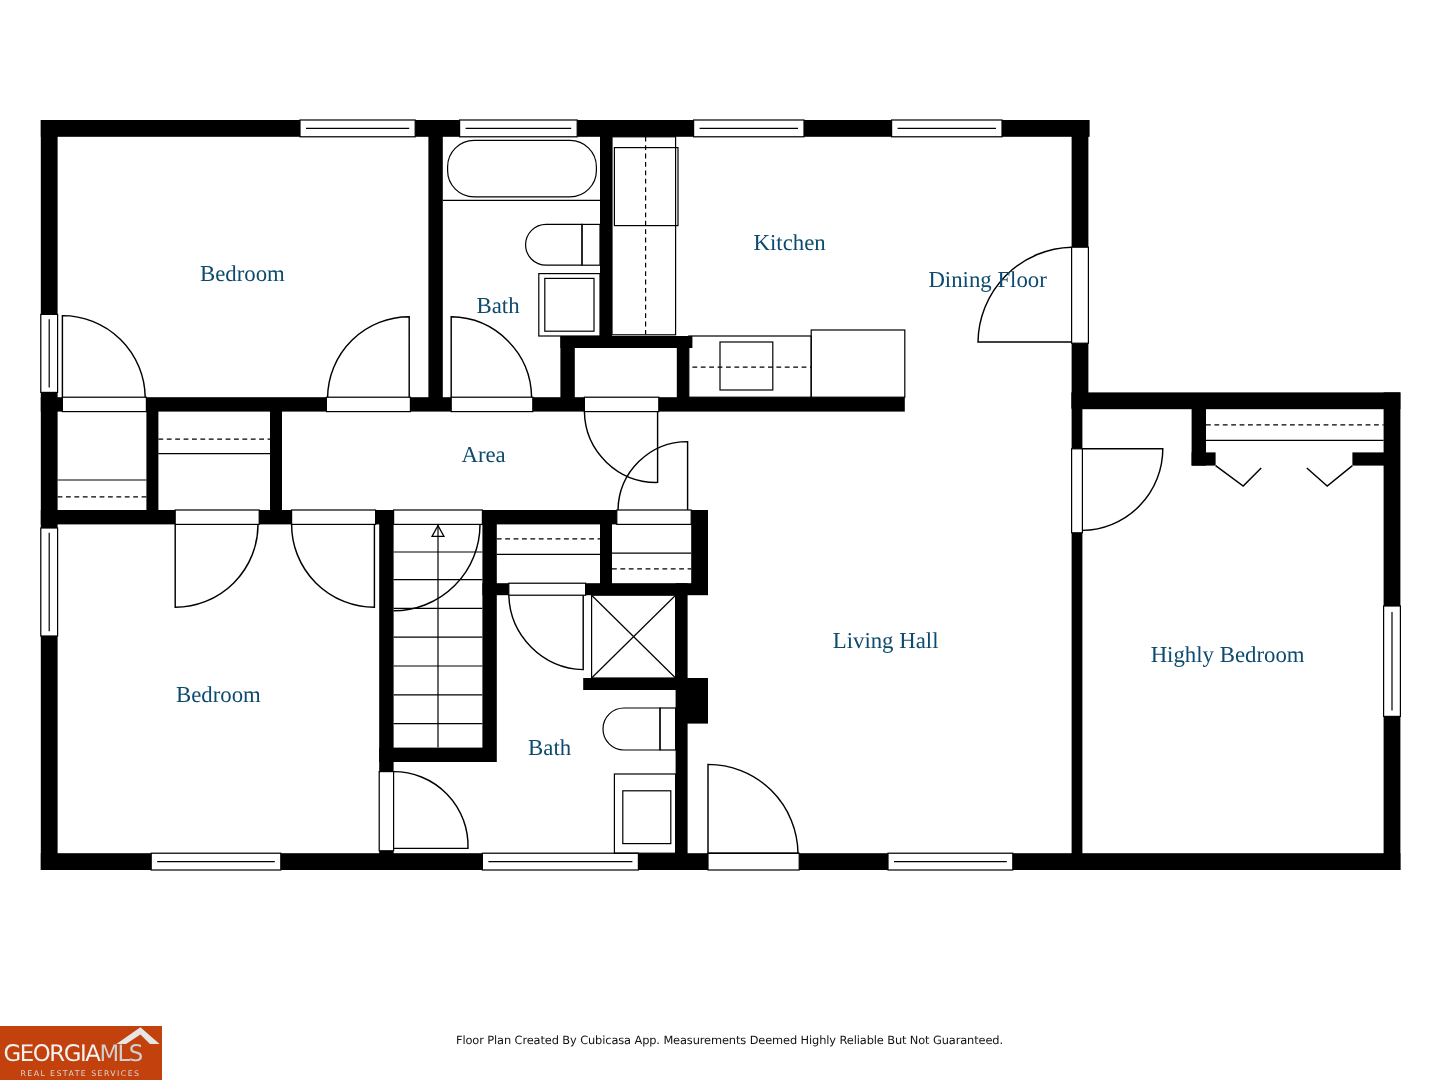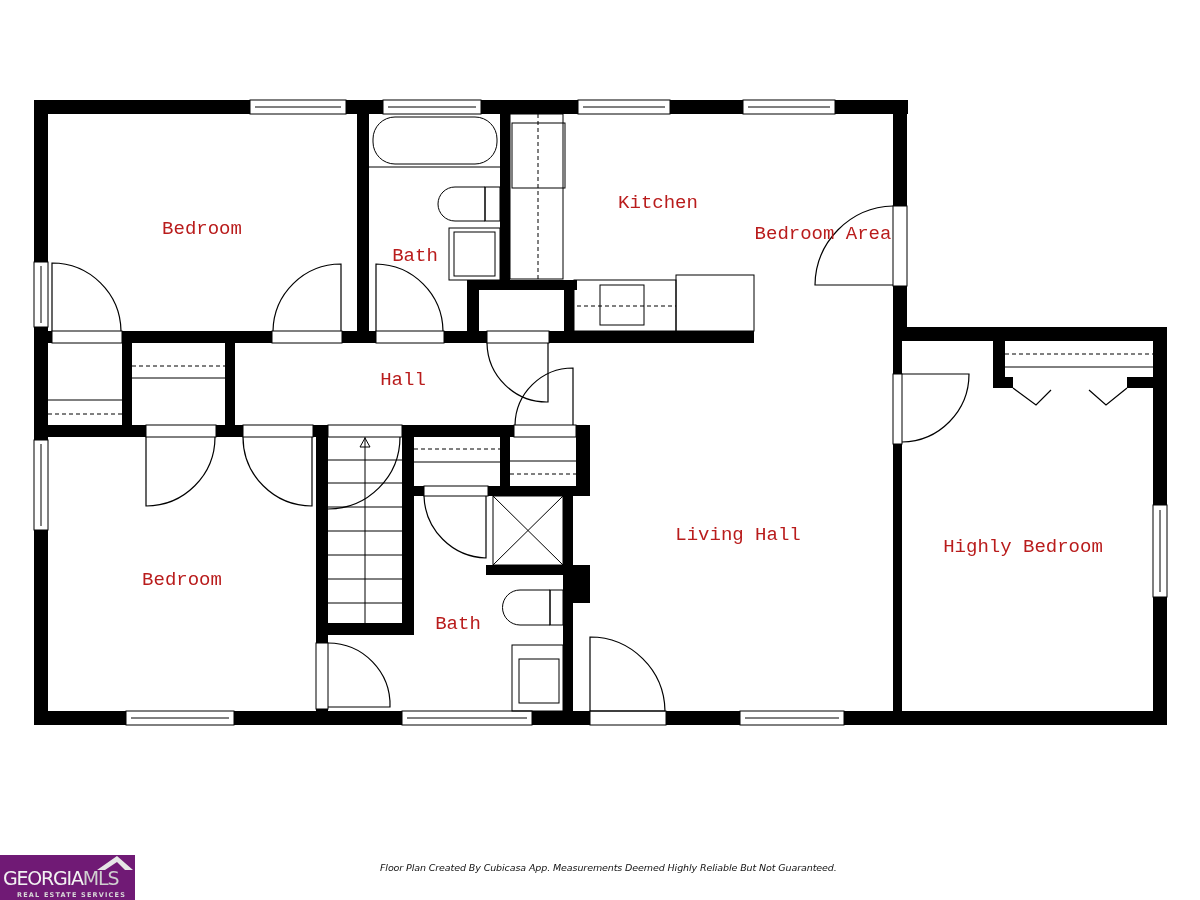--- a/index.html
+++ b/index.html
@@ -1,23 +1,23 @@
 <!DOCTYPE html>
 <html><head>
 <meta charset="utf-8">
 <style>
   html, body { margin: 0; padding: 0; background: #ffffff; }
   body { width: 1200px; height: 900px; position: relative; overflow: hidden; font-family: "DejaVu Sans", sans-serif; }
   #plan { position: absolute; left: 0; top: 0; width: 1200px; height: 900px; }
-  .room-label { position: absolute; font-family: Liberation Mono, monospace; font-size: 19px; color: #b91c1c; white-space: nowrap; transform: translate(-50%, -50%); }
-  .footer-note { position: absolute; left: 380px; top: 862px; font-family: "DejaVu Sans", sans-serif; font-size: 9.5px; color: #111; white-space: nowrap; letter-spacing: -0.1px; font-style: italic; }
-  .logo { position: absolute; left: 0; top: 855px; width: 135px; height: 45px; background: #701a75; overflow: hidden; }
+  .room-label { position: absolute; font-family: Liberation Serif, serif; font-size: 19px; color: #0c4a6e; white-space: nowrap; transform: translate(-50%, -50%); }
+  .footer-note { position: absolute; left: 380px; top: 862px; font-family: "DejaVu Sans", sans-serif; font-size: 9.5px; color: #111; white-space: nowrap; letter-spacing: -0.1px; }
+  .logo { position: absolute; left: 0; top: 855px; width: 135px; height: 45px; background: #c2410c; overflow: hidden; }
   .logo-main { position: absolute; left: 3px; top: 12px; font-family: "DejaVu Sans", sans-serif; font-size: 19px; color: #f2f2f2; letter-spacing: -1.2px; white-space: nowrap; }
   .logo-main .mls { color: #cfcfcf; }
-  .logo-sub { position: absolute; left: 17px; top: 36px; font-family: "DejaVu Sans", sans-serif; font-size: 6.5px; color: #d8d8d8; letter-spacing: 1.2px; white-space: nowrap; font-weight: bold; }
+  .logo-sub { position: absolute; left: 17px; top: 36px; font-family: "DejaVu Sans", sans-serif; font-size: 6.5px; color: #d8d8d8; letter-spacing: 1.2px; white-space: nowrap; font-weight: normal; }
   .logo-roof { position: absolute; left: 95px; top: 0px; }
 </style>
 </head>
 <body>
 
 <svg id="plan" viewBox="0 0 1200 900" xmlns="http://www.w3.org/2000/svg">
   <g fill="#000">
 
     <rect x="34" y="100" width="874" height="14"></rect>
     <rect x="34" y="100" width="14" height="625"></rect>
@@ -169,22 +169,22 @@
       <rect x="519" y="659" width="40" height="44"></rect>
 
     <line x1="1005" y1="367" x2="1153" y2="367"></line>
     <line x1="1005" y1="354" x2="1153" y2="354" stroke-dasharray="4,3"></line>
   </g>
 </svg>
 
 <div class="room-label" style="left:202px;top:229px">Bedroom</div>
 <div class="room-label" style="left:415px;top:256px">Bath</div>
 <div class="room-label" style="left:658px;top:203px">Kitchen</div>
-<div class="room-label" style="left:823px;top:234px">Bedroom Area</div>
-<div class="room-label" style="left:403px;top:380px">Hall</div>
+<div class="room-label" style="left:823px;top:234px">Dining Floor</div>
+<div class="room-label" style="left:403px;top:380px">Area</div>
 <div class="room-label" style="left:182px;top:580px">Bedroom</div>
 <div class="room-label" style="left:458px;top:624px">Bath</div>
 <div class="room-label" style="left:738px;top:535px">Living Hall</div>
 <div class="room-label" style="left:1023px;top:547px">Highly Bedroom</div>
 
 <div class="logo">
   <svg class="logo-roof" width="40" height="16" viewBox="0 0 40 16">
     <path d="M2 15 L22 1 L38 15 L30 15 L22 7 L10 15 Z" fill="#e6e6e6"></path>
   </svg>
   <div class="logo-main"><span>GEORGIA</span><span class="mls">MLS</span></div>

